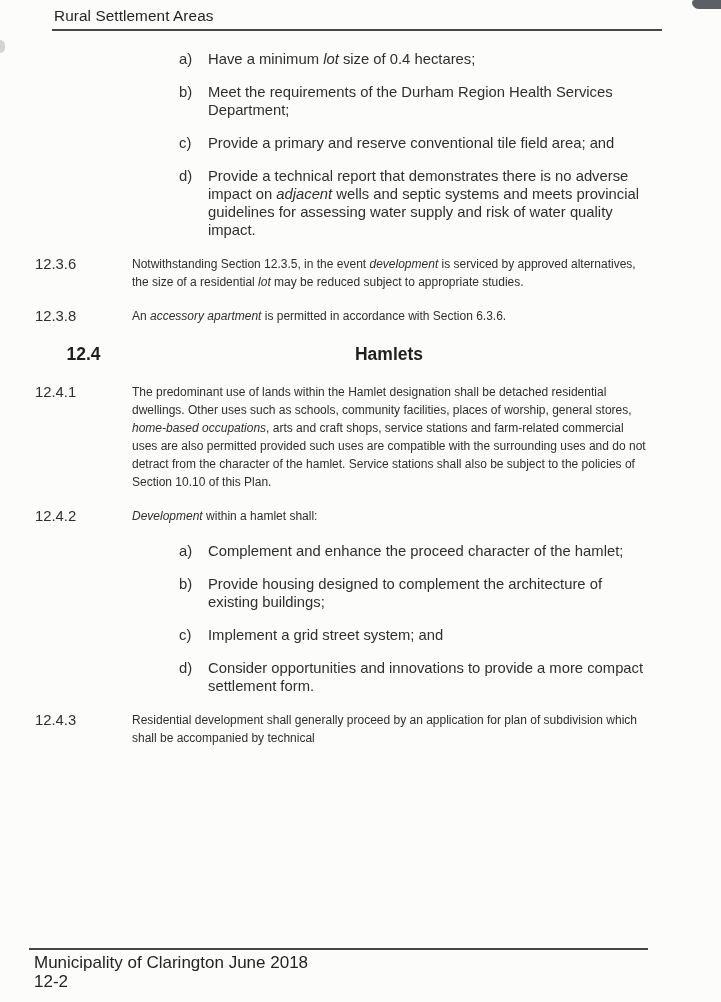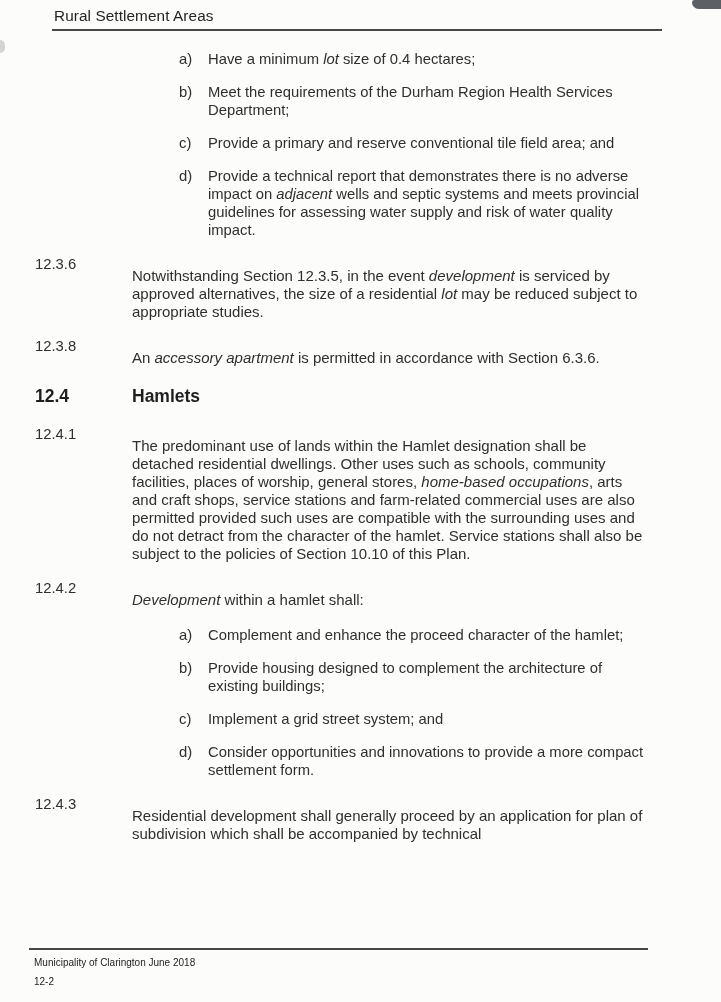--- a/index.html
+++ b/index.html
@@ -25,31 +25,31 @@
   .edge-handle{
     position:absolute;left:0;top:40px;width:5px;height:13px;
     background:var(--handle-color);border-radius:0 7px 7px 0;
   }
   header{padding:7px 0 0 54px;}
   .header-title{font-size:15.3px;letter-spacing:.1px;color:#242424;}
   .header-rule{margin-top:4px;margin-left:-2px;width:610px;height:2px;background:var(--rule-color);}
   .content{margin:19px 0 0 35px;width:611px;}
   .block{display:grid;grid-template-columns:97px 1fr;margin-bottom:16px;}
   .clause-number{font-size:14.8px;line-height:18px;}
-  .clause-text{font-size:15px;line-height:18px;margin-top:12px;}
-  .heading-block{margin-top:19px;margin-bottom:18px;}
+  .clause-text{font-size:12px;line-height:18px;}
+  .heading-block{margin-top:19px;margin-bottom:18px;text-align:center;}
   .heading-number,.heading-title{font-size:17.5px;font-weight:bold;color:#1f1f1f;line-height:21px;}
   .sublist.after-intro{margin-top:17px;}
   .list-item{display:grid;grid-template-columns:29px 1fr;margin:0 0 15px 47px;}
   .list-item:last-child{margin-bottom:0;}
   .list-label,.list-text{font-size:14.8px;line-height:18px;}
   em{font-style:italic;}
   footer{position:absolute;left:29px;top:948px;width:620px;}
   .footer-rule{width:619px;height:2px;background:var(--rule-color);margin-bottom:3px;}
-  .footer-line{font-size:10px;line-height:19px;margin-left:5px;color:#242424;}
+  .footer-line{font-size:17px;line-height:19px;margin-left:5px;color:#242424;}
 </style>
 </head>
 <body>
 
 <div class="page">
   <div class="corner-tab"></div>
   <div class="edge-handle"></div>
 
   <header>
     <div class="header-title">Rural Settlement Areas</div>

